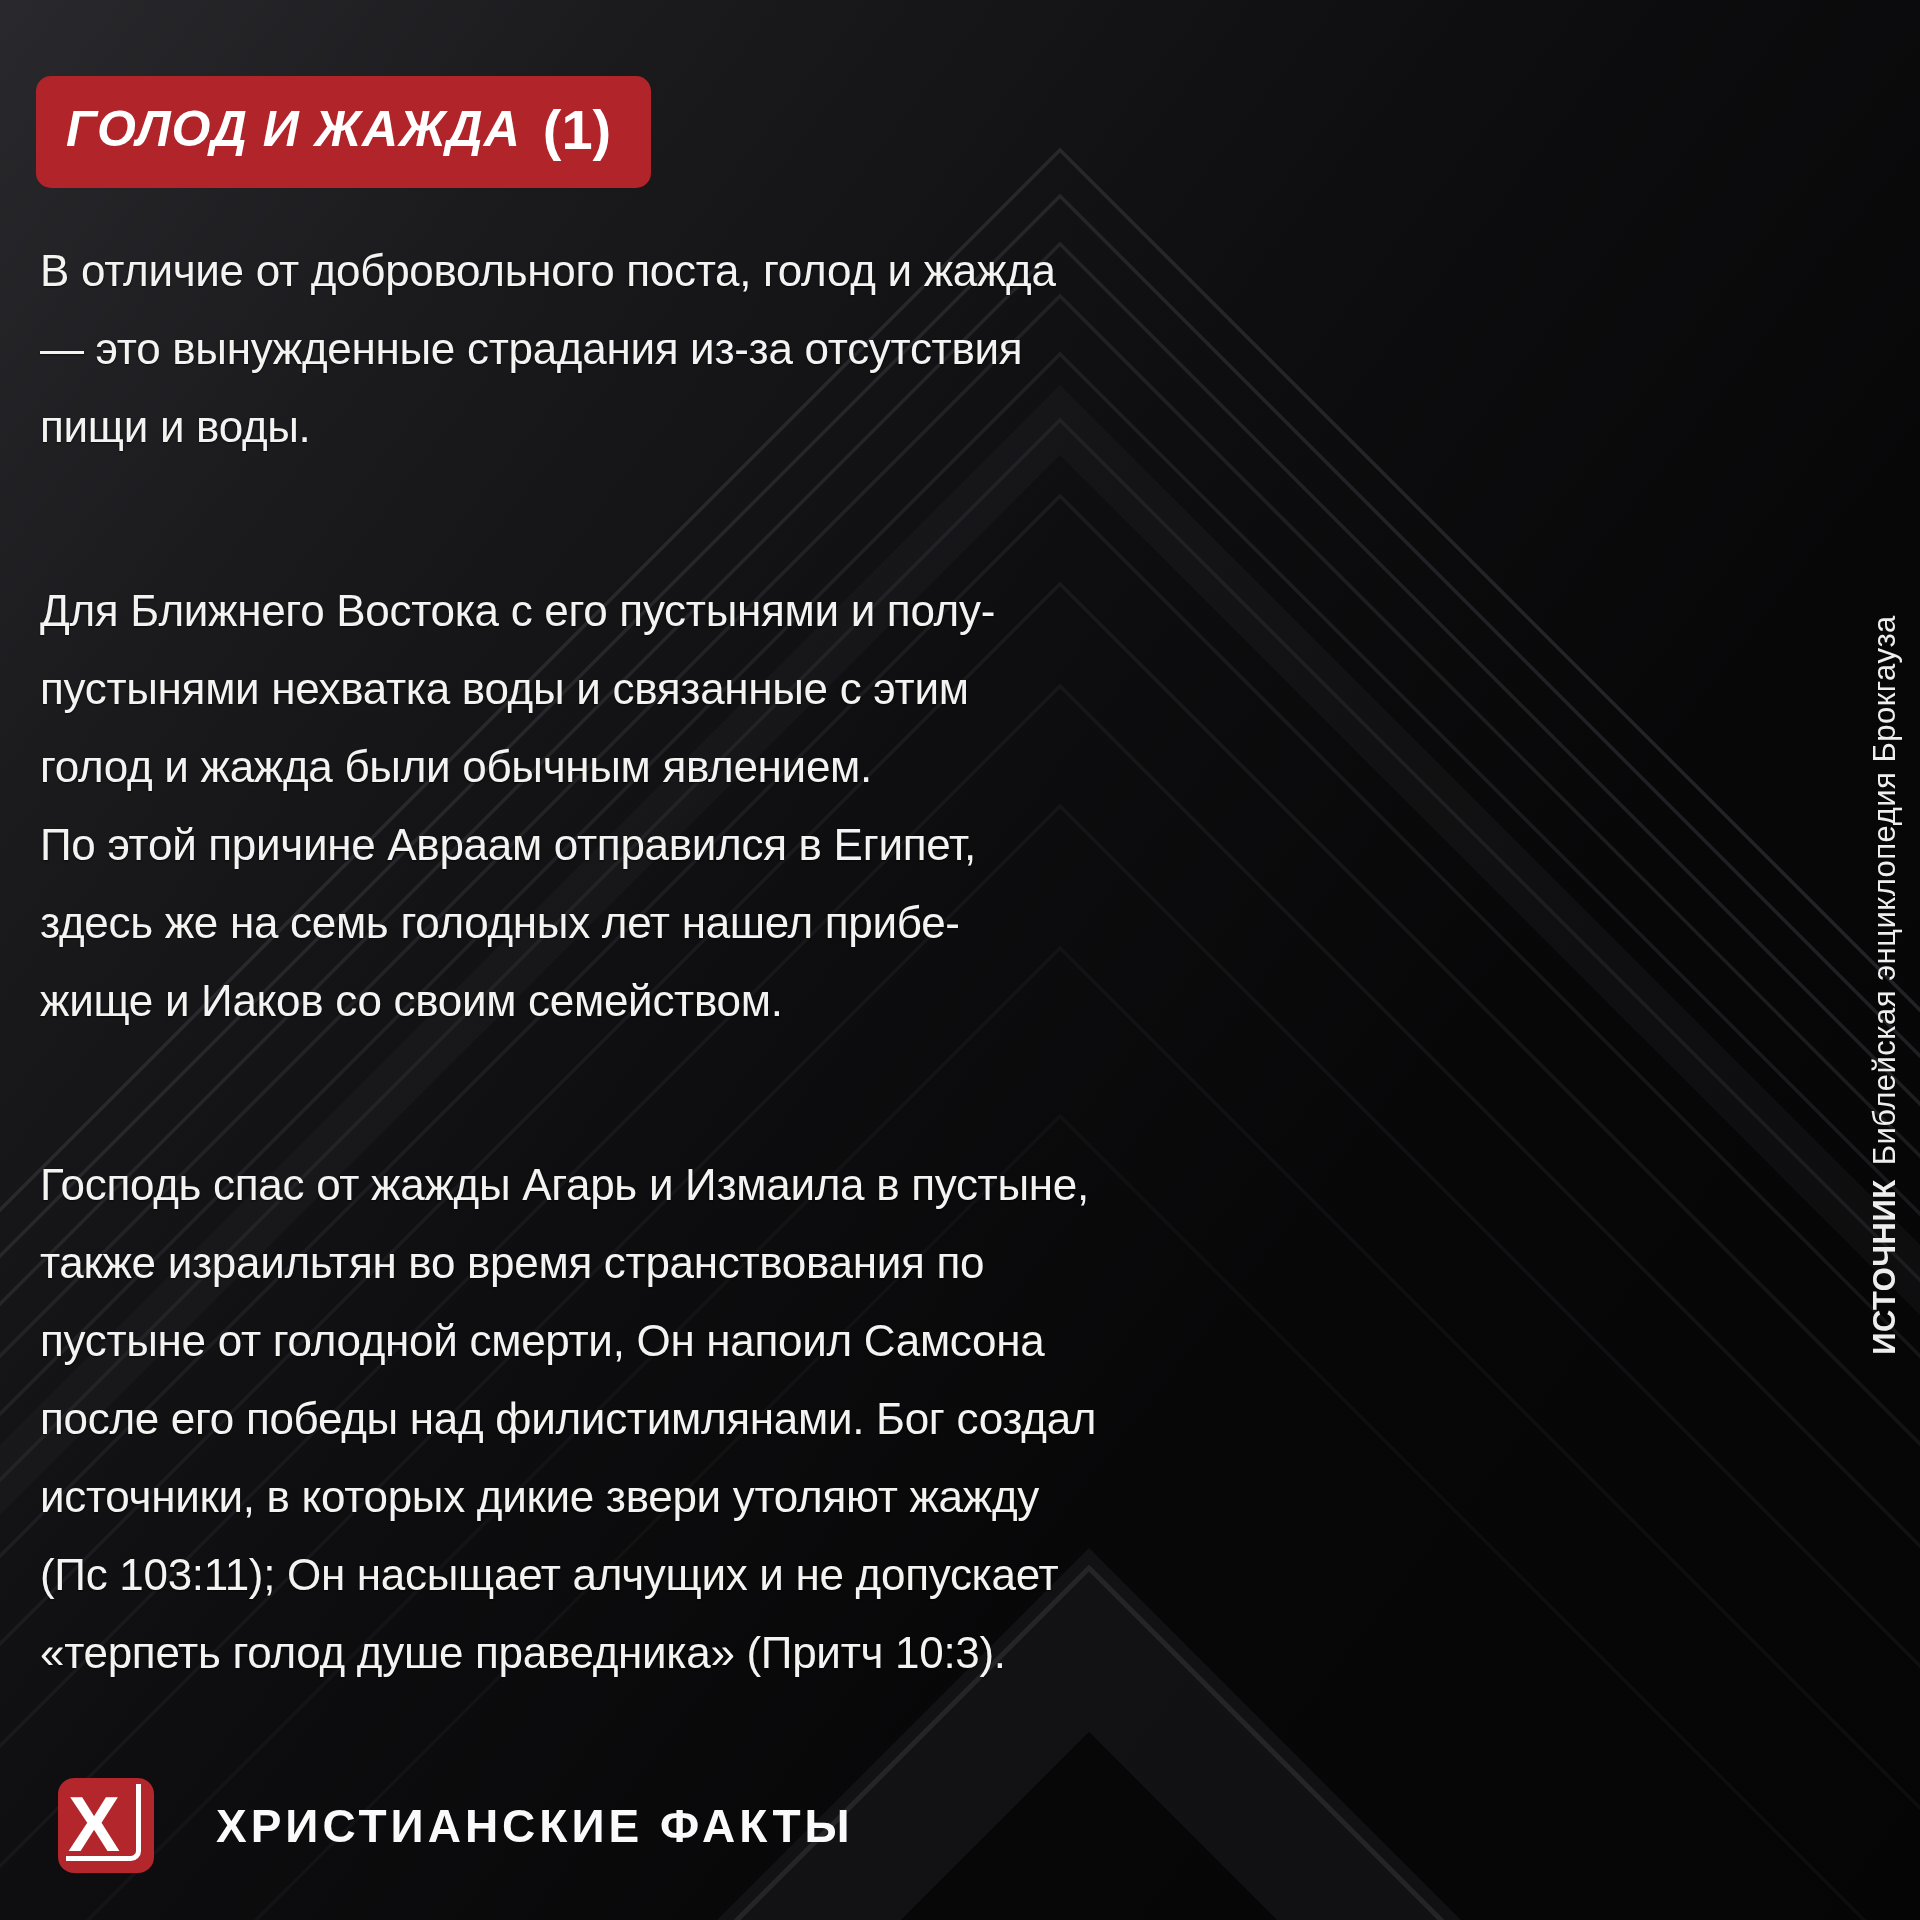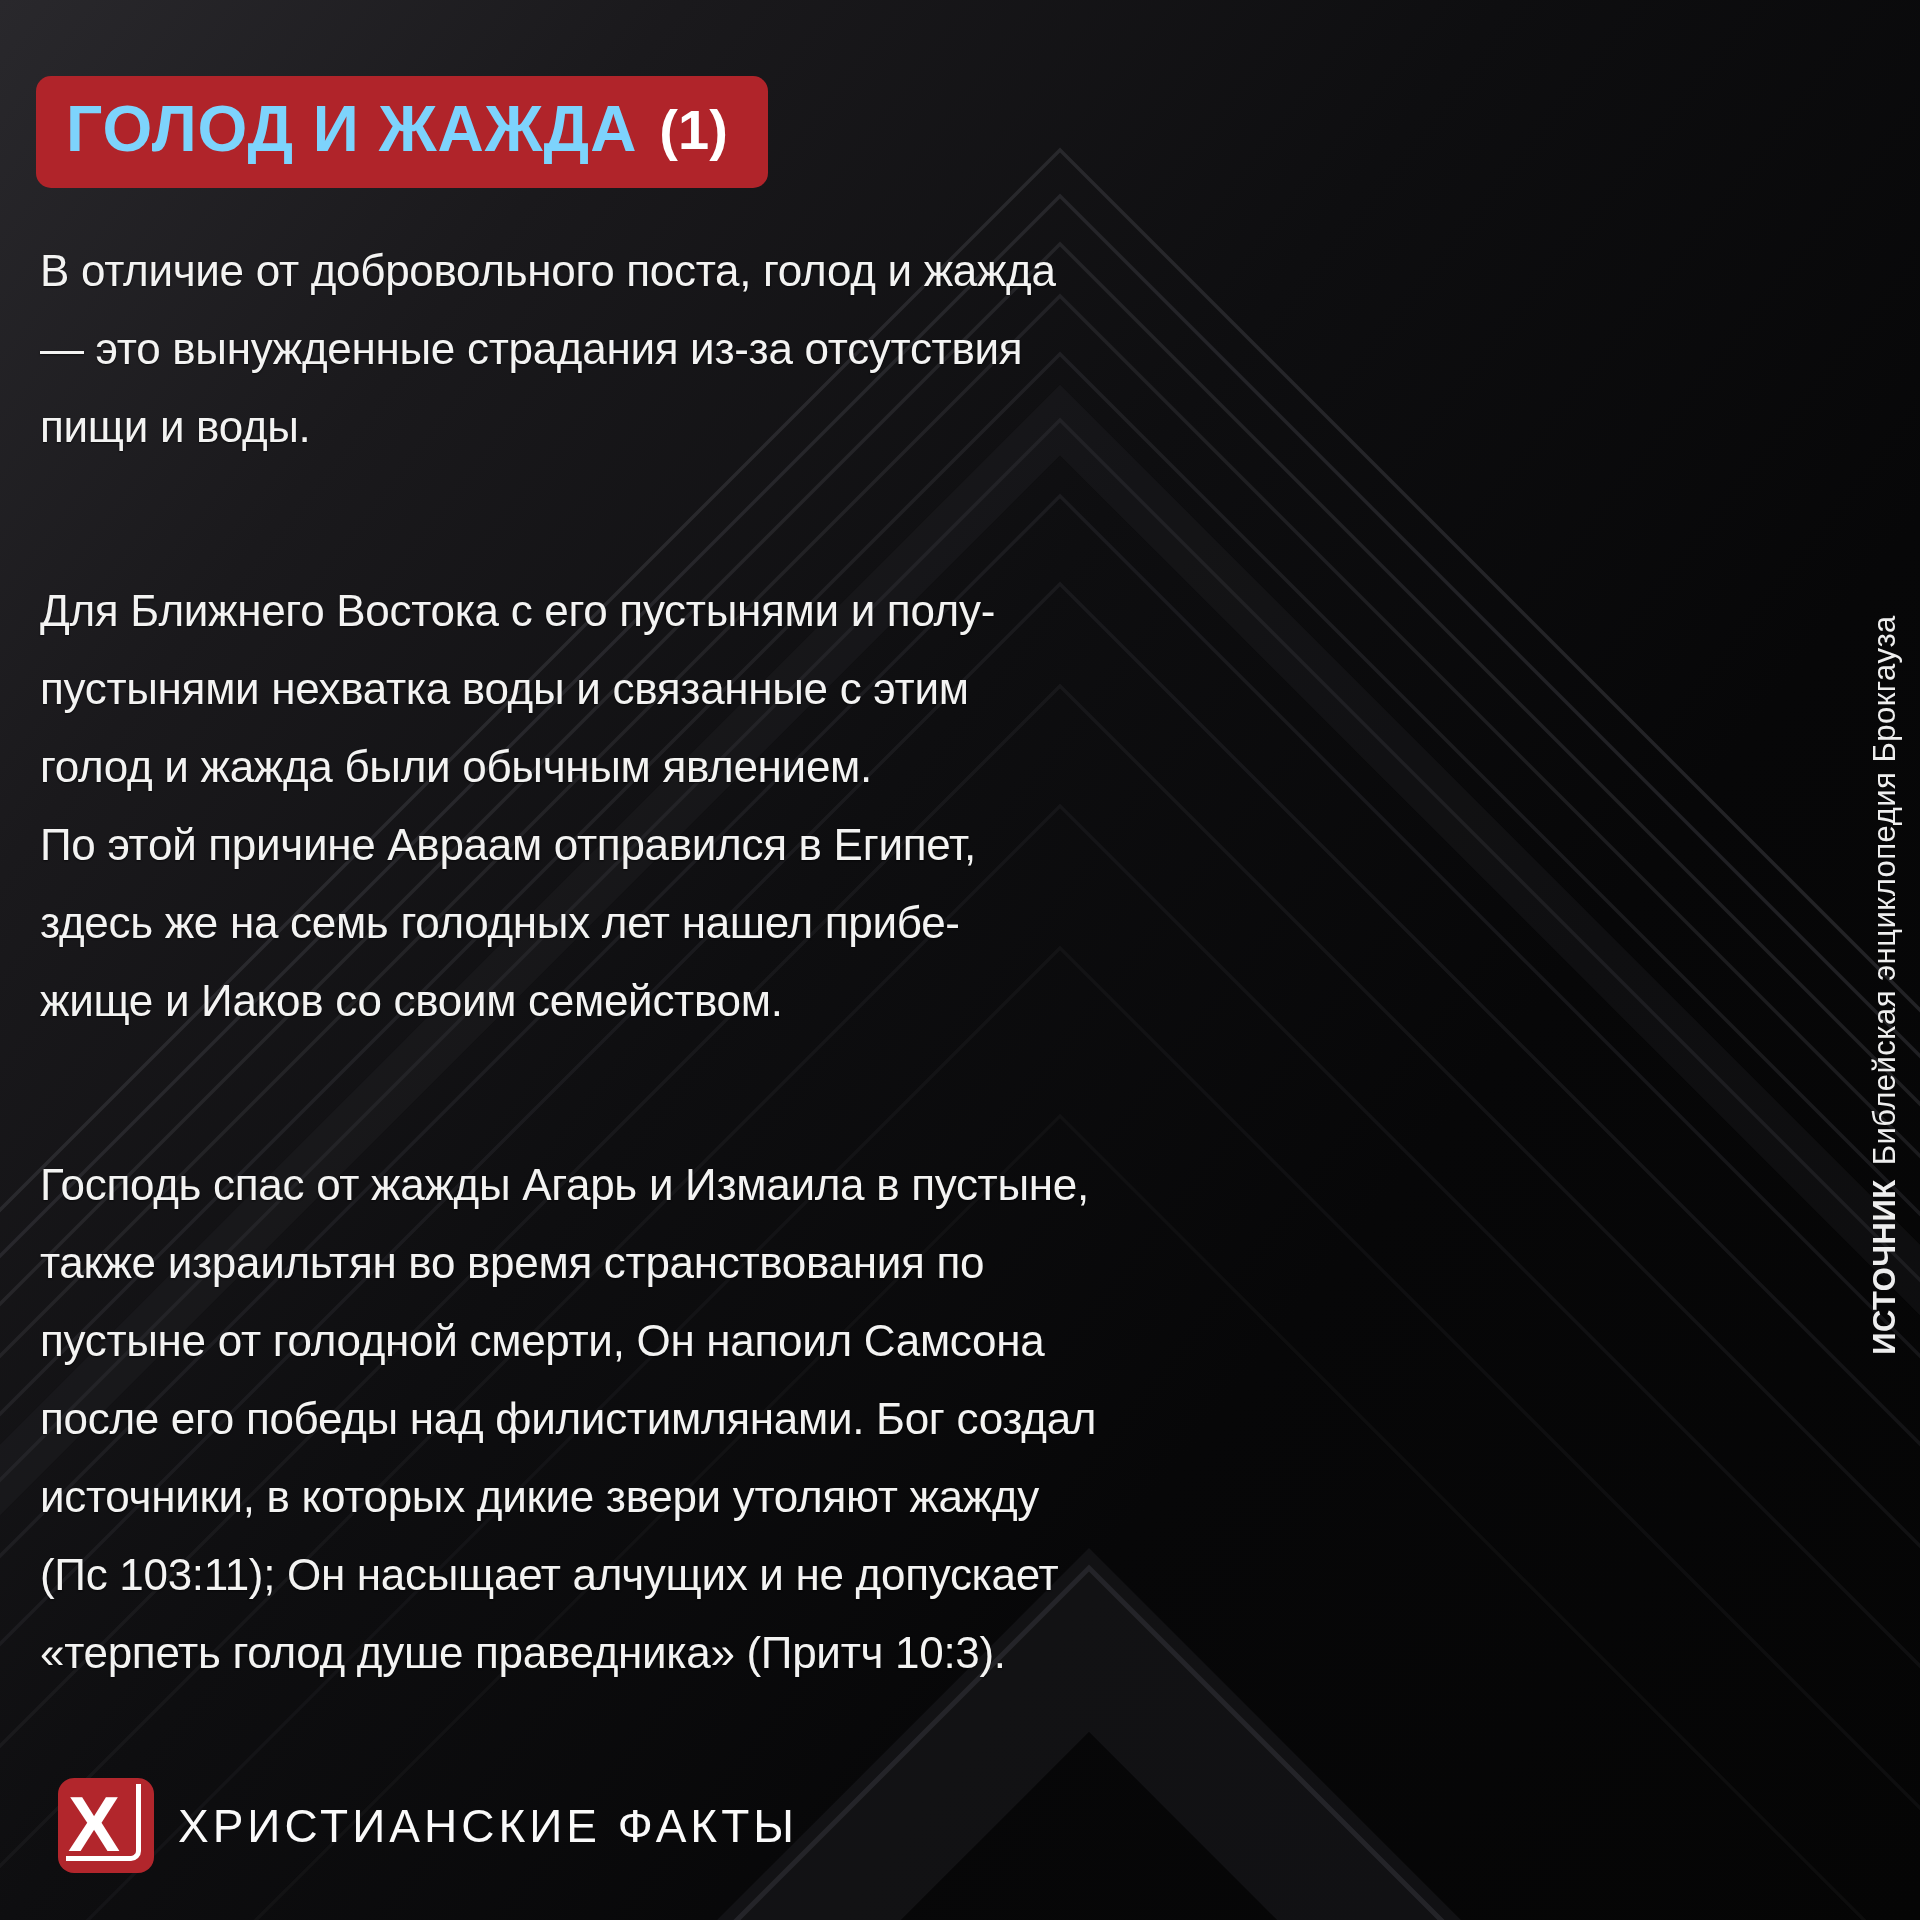--- a/index.html
+++ b/index.html
@@ -31,27 +31,28 @@
     left: 36px;
     top: 76px;
     height: 112px;
     padding: 0 40px 0 30px;
     border-radius: 15px;
     display: flex;
     align-items: center;
     gap: 22px;
   }
   .title-badge .title-main {
-    font-size: 64px;
+    font-size: 50px;
     font-weight: 700;
     letter-spacing: 1px;
-    color: #7dd3fc;
+    color: #ffffff;
     white-space: nowrap;
     line-height: 1;
     padding-bottom: 6px;
+    font-style: italic;
   }
   .title-badge .title-part {
     font-size: 56px;
     font-weight: 700;
     color: #ffffff;
     line-height: 1;
     padding-bottom: 4px;
   }
   .body-text {
     position: absolute;
@@ -111,23 +112,23 @@
     position: absolute;
     top: 6px;
     right: 13px;
     bottom: 12px;
     left: 8px;
     border-right: 5px solid #ffffff;
     border-bottom: 5px solid #ffffff;
     border-bottom-right-radius: 10px;
   }
   .brand-label {
-    margin-left: 24px;
+    margin-left: 62px;
     font-size: 46px;
-    font-weight: 400;
+    font-weight: 700;
     letter-spacing: 4px;
     color: #fafafa;
     white-space: nowrap;
   }
 </style>
 </head>
 <body>
 
 <div class="card">
 

